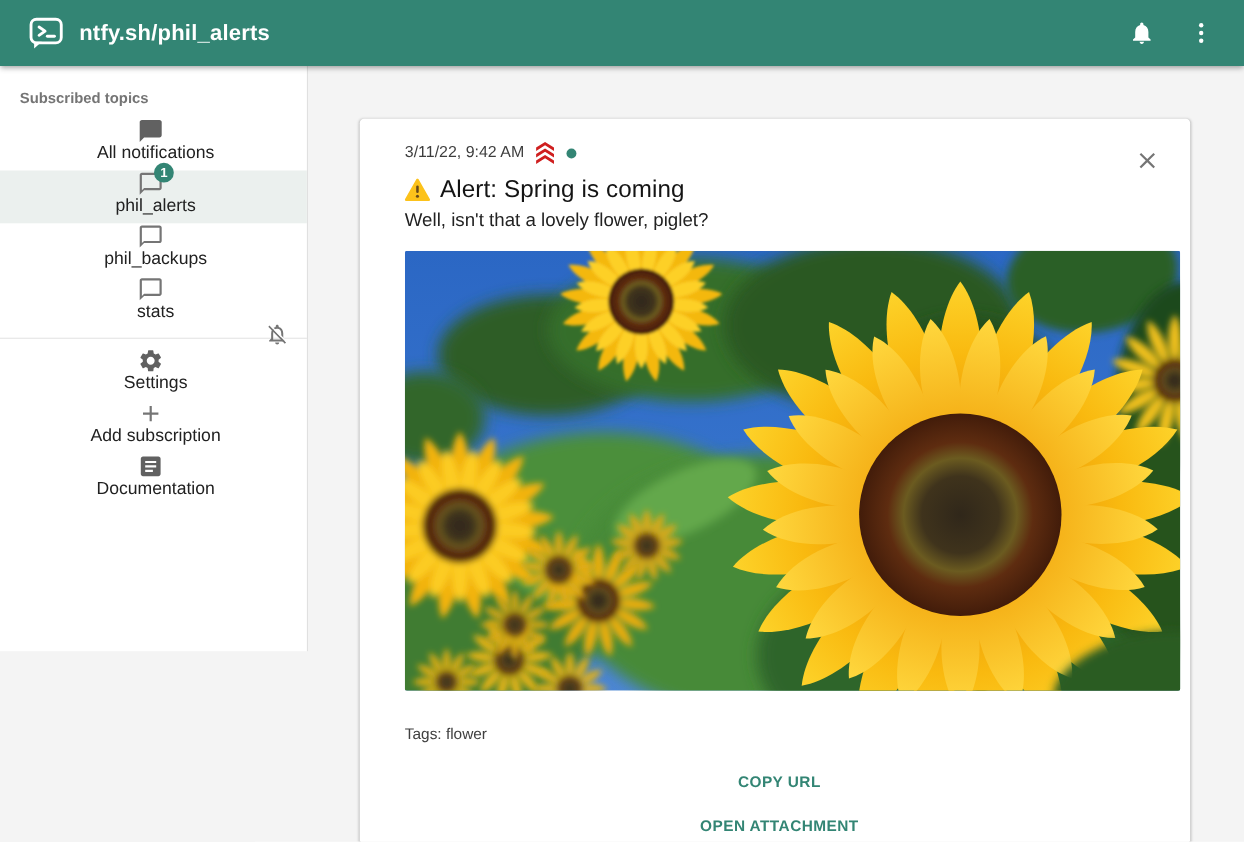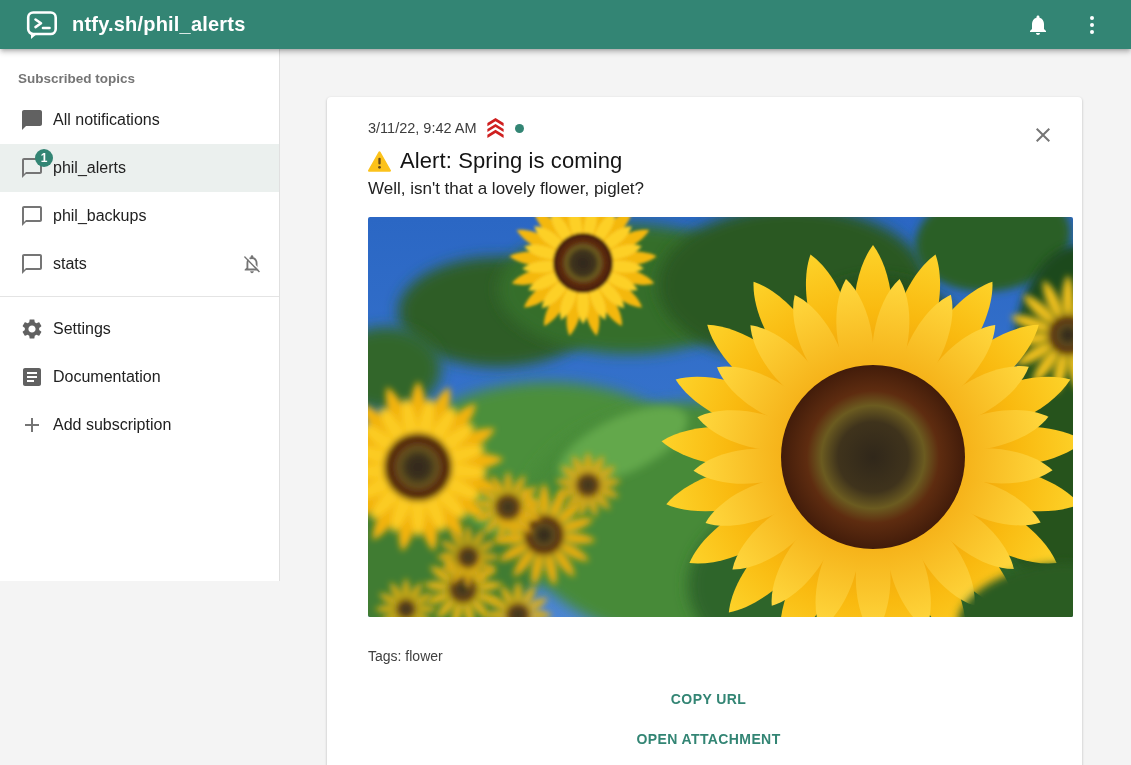--- a/index.html
+++ b/index.html
@@ -1,38 +1,38 @@
 <!DOCTYPE html>
 <html style="--primary: #338574; --content_bg: #f4f4f4; --selected_row: #ebf0ee; --priority_red: #cf1f1f; --unread_dot: #338574;"><head>
 <meta charset="utf-8">
 <style>
   * { margin:0; padding:0; box-sizing:border-box; }
   html,body { width:1131px; height:765px; overflow:hidden;
     font-family:"Liberation Sans","DejaVu Sans",sans-serif;
     background:var(--content_bg,#f5f5f5); }
 
   
-  .appbar { height:49px; background:var(--primary,#338574); display:flex; align-items:center;
+  .appbar { height:60px; background:var(--primary,#338574); display:flex; align-items:center;
     padding:0 26px; box-shadow:0 2px 4px -1px rgba(0,0,0,.25), 0 4px 5px 0 rgba(0,0,0,.14);
     position:relative; z-index:10; }
   .appbar .logo { width:32px; height:32px; flex:0 0 auto; }
   .appbar-title { color:#fff; font-size:20px; font-weight:700; letter-spacing:.2px; margin-left:14px; flex:1; }
   .appbar-actions { display:flex; align-items:center; gap:28px; }
   .icon-btn { background:none; border:none; cursor:pointer; width:26px; height:26px;
     display:flex; align-items:center; justify-content:center; padding:0; }
 
   
   .layout { display:flex; height:532px; }
   .sidebar { width:280px; background:#fff; border-right:1px solid #e0e0e0; flex:0 0 auto; }
   .main { flex:1; background:var(--content_bg,#f5f5f5); position:relative; }
 
   
   .section-label { padding:22px 18px 10px 18px; color:#757575; font-size:13.5px; font-weight:700; }
   .nav-row { height:48px; display:flex; align-items:center; padding:0 16px 0 20px; cursor:pointer;
-    color:#212121; font-size:16px; }
+    color:#212121; font-size:16px;flex-direction:column; }
   .nav-row.selected { background:var(--selected_row,#ebf0ee); }
   .nav-icon { width:24px; height:24px; margin-right:9px; position:relative; flex:0 0 auto; }
   .nav-icon svg { display:block; }
   .badge { position:absolute; top:-7px; right:-9px; min-width:18px; height:18px; border-radius:9px;
     background:var(--primary,#338574); color:#fff; font-size:12px; font-weight:700;
     display:flex; align-items:center; justify-content:center; padding:0 4px; }
   .badge:empty { display:none; }
   .row-end { margin-left:auto; display:flex; align-items:center; }
   .divider { border-top:1px solid #e4e4e4; margin:8px 0; }
 
@@ -139,34 +139,34 @@
       <span class="nav-icon">
         <svg viewBox="0 0 24 24" width="24" height="24" fill="#616161">
           <path d="M19.14 12.94c.04-.3.06-.61.06-.94 0-.32-.02-.64-.07-.94l2.03-1.58c.18-.14.23-.41.12-.61l-1.92-3.32c-.12-.22-.37-.29-.59-.22l-2.39.96c-.5-.38-1.03-.7-1.62-.94l-.36-2.54c-.04-.24-.24-.41-.48-.41h-3.84c-.24 0-.43.17-.47.41l-.36 2.54c-.59.24-1.13.57-1.62.94l-2.39-.96c-.22-.08-.47 0-.59.22L2.74 8.87c-.12.21-.08.47.12.61l2.03 1.58c-.05.3-.09.63-.09.94s.02.64.07.94l-2.03 1.58c-.18.14-.23.41-.12.61l1.92 3.32c.12.22.37.29.59.22l2.39-.96c.5.38 1.03.7 1.62.94l.36 2.54c.05.24.24.41.48.41h3.84c.24 0 .44-.17.47-.41l.36-2.54c.59-.24 1.13-.56 1.62-.94l2.39.96c.22.08.47 0 .59-.22l1.92-3.32c.12-.22.07-.47-.12-.61l-2.01-1.58zM12 15.6c-1.98 0-3.6-1.62-3.6-3.6s1.62-3.6 3.6-3.6 3.6 1.62 3.6 3.6-1.62 3.6-3.6 3.6z"></path>
         </svg>
       </span>
       <span>Settings</span>
     </div>
 
     <div class="nav-row">
       <span class="nav-icon">
+        <svg viewBox="0 0 24 24" width="24" height="24" fill="#757575">
+          <path d="M19 13h-6v6h-2v-6H5v-2h6V5h2v6h6v2z"></path>
+        </svg>
+      </span>
+      <span>Add subscription</span>
+    </div>
+
+    <div class="nav-row">
+      <span class="nav-icon">
         <svg viewBox="0 0 24 24" width="24" height="24" fill="#616161">
           <path d="M19 3H5c-1.1 0-2 .9-2 2v14c0 1.1.9 2 2 2h14c1.1 0 2-.9 2-2V5c0-1.1-.9-2-2-2zm-5 14H7v-2h7v2zm3-4H7v-2h10v2zm0-4H7V7h10v2z"></path>
         </svg>
       </span>
       <span>Documentation</span>
-    </div>
-
-    <div class="nav-row">
-      <span class="nav-icon">
-        <svg viewBox="0 0 24 24" width="24" height="24" fill="#757575">
-          <path d="M19 13h-6v6h-2v-6H5v-2h6V5h2v6h6v2z"></path>
-        </svg>
-      </span>
-      <span>Add subscription</span>
     </div>
   </nav>
 
   <main class="main">
     <section class="card">
 
       <div class="meta-row">
         <span>3/11/22, 9:42 AM</span>
         <span style="display:flex;margin-left:3px;">
           <svg viewBox="0 0 22 23" width="21" height="22" fill="#cf1f1f">

